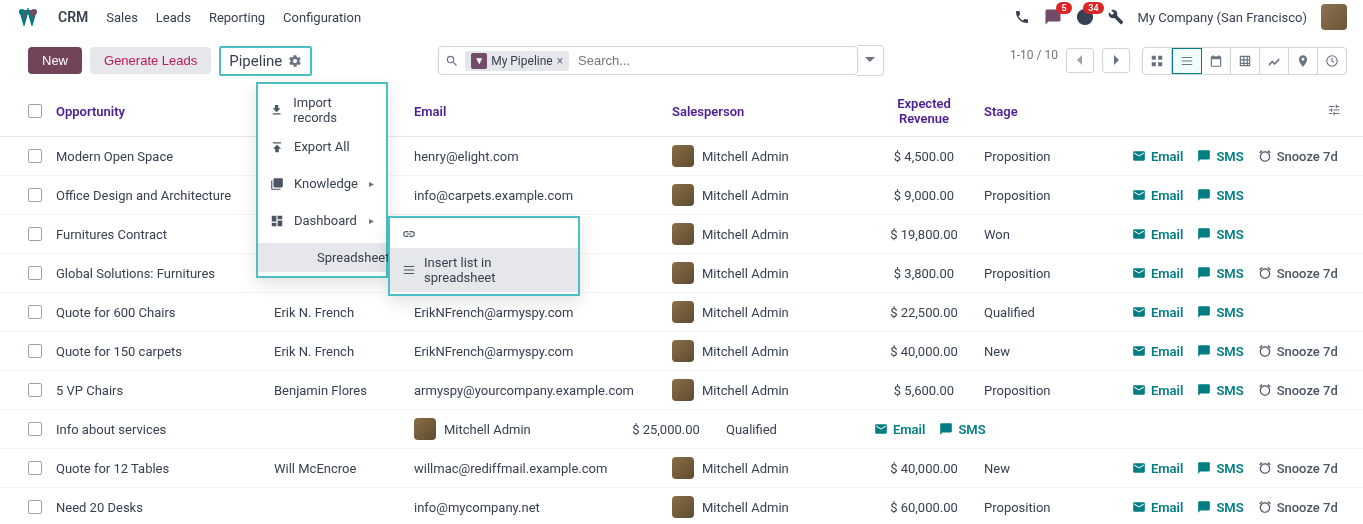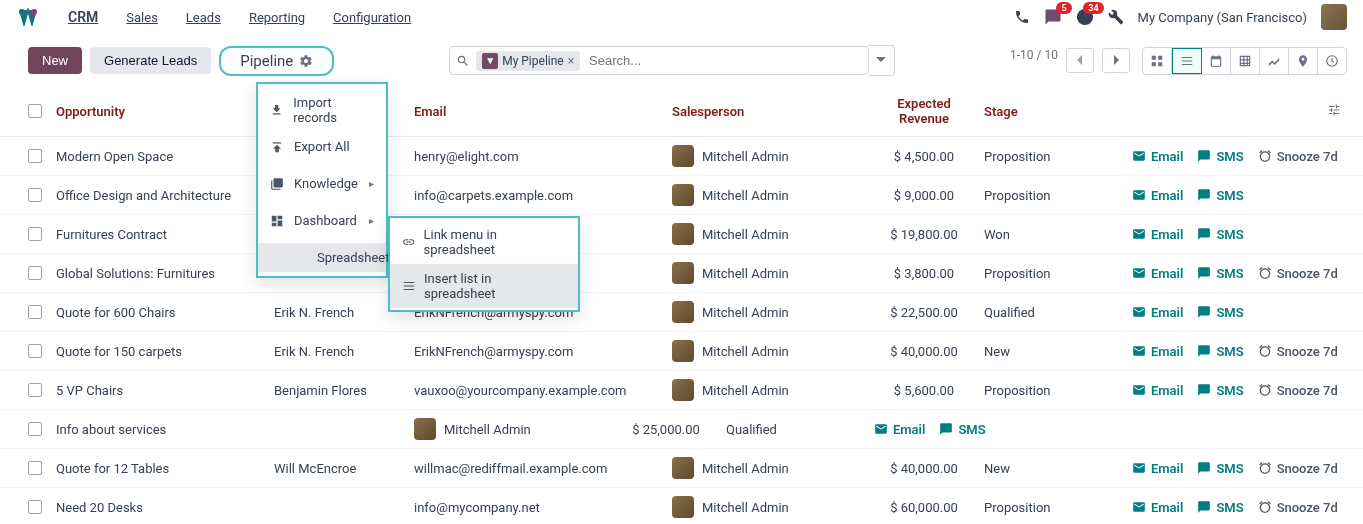--- a/index.html
+++ b/index.html
@@ -1,31 +1,31 @@
 <!DOCTYPE html>
 <html><head>
 <meta charset="utf-8">
 <style>
 * { box-sizing: border-box; margin: 0; padding: 0; }
 body { font-family: -apple-system, BlinkMacSystemFont, "Segoe UI", Roboto, sans-serif; font-size: 13px; color: #374151; background: #fff; width: 1363px; }
 .header { display: flex; align-items: center; justify-content: space-between; padding: 4px 16px; border-bottom: 1px solid transparent; }
-.header-left { display: flex; align-items: center; gap: 28px; text-decoration: underline; }
+.header-left { display: flex; align-items: center; gap: 18px; }
 .logo { width: 24px; height: 18px; }
 .app-name { font-weight: 600; font-size: 14px; color: #374151; }
 .nav-item { font-size: 13px; color: #374151; cursor: pointer; }
 .header-right { display: flex; align-items: center; gap: 14px; }
 .icon-btn { position: relative; display: flex; align-items: center; cursor: pointer; }
 .badge { position: absolute; top: -6px; right: -10px; background: #dc2626; color: #fff; font-size: 9px; padding: 1px 5px; border-radius: 8px; font-weight: 600; }
 .company { font-size: 13px; color: #374151; cursor: pointer; }
 .avatar { width: 26px; height: 26px; border-radius: 4px; background: linear-gradient(135deg,#8b7355,#6b5537); }
 .toolbar { display: flex; align-items: center; justify-content: space-between; padding: 10px 16px 10px 28px; }
 .toolbar-left { display: flex; align-items: center; gap: 8px; }
 .btn-new { background: #71445a; color: #fff; border: none; padding: 6px 14px; border-radius: 4px; font-size: 13px; font-weight: 500; cursor: pointer; }
-.btn-gen { background: #e5e7eb; color: #0f172a; border: none; padding: 6px 14px; border-radius: 4px; font-size: 13px; cursor: pointer; }
-.pipeline-box { display: flex; align-items: center; gap: 6px; border: 2px solid #4dbfc4; padding: 4px 19px; border-radius: 12px; }
+.btn-gen { background: #e5e7eb; color: #be185d; border: none; padding: 6px 14px; border-radius: 4px; font-size: 13px; cursor: pointer; }
+.pipeline-box { display: flex; align-items: center; gap: 6px; border: 2px solid #4dbfc4; padding: 4px 8px; border-radius: 2px; }
 .pipeline-text { font-size: 15px; color: #374151; }
 .gear-sm { width: 14px; height: 14px; fill: #6b7280; }
 .search-wrap { display: flex; align-items: center; border: 1px solid #d1d5db; border-radius: 4px; padding: 3px 6px; width: 420px; }
 .search-wrap svg { width: 14px; height: 14px; fill: #6b7280; flex-shrink:0; }
 .filter-chip { display: flex; align-items: center; gap: 4px; background: #e5e7eb; border-radius: 3px; padding: 2px 6px; margin: 0 6px; font-size: 12px; }
 .filter-icon { background: #714b67; color: #fff; width: 16px; height: 16px; display: flex; align-items: center; justify-content: center; border-radius: 2px; font-size: 10px; }
 .search-input { border: none; outline: none; flex: 1; font-size: 13px; padding: 3px; }
 .search-caret { border: 1px solid #d1d5db; border-left: none; border-radius: 0 4px 4px 0; padding: 7px 8px; margin-left:-1px; }
 .toolbar-right { display: flex; align-items: center; gap: 12px; }
 .pager { display: flex; gap: 8px; font-size: 12px; color: #6b7280; }
@@ -38,21 +38,21 @@
 .dropdown { position: absolute; top: 82px; left: 256px; background: #fff; border: 2px solid #4dbfc4; box-shadow: 0 6px 16px rgba(0,0,0,.12); width: 132px; padding: 4px 0; z-index: 10; }
 .dropdown-item { display: flex; align-items: center; gap: 10px; padding: 7px 12px; font-size: 13px; cursor: pointer; position: relative; }
 .dropdown-item:hover, .dropdown-item.hover { background: #e5e7eb; gap: 47px; }
 .dropdown-item svg { width: 14px; height: 14px; fill: #4b5563; }
 .dropdown-item .caret { margin-left: auto; font-size: 10px; color: #6b7280; }
 .submenu { position: absolute; top: 216px; left: 388px; background: #fff; border: 2px solid #4dbfc4; box-shadow: 0 6px 16px rgba(0,0,0,.12); width: 192px; padding: 2px 0; z-index: 11; }
 .submenu-item { display: flex; align-items: center; gap: 8px; padding: 7px 12px; font-size: 13px; cursor: pointer; }
 .submenu-item.hover { background: #e5e7eb; }
 .submenu-item svg { width: 14px; height: 14px; fill: #4b5563; }
 .table { width: 100%; }
-.thead { display: flex; align-items: center; padding: 10px 16px 10px 28px; border-bottom: 1px solid #e5e7eb; font-weight: 600; color: #7f1d1d; }
+.thead { display: flex; align-items: center; padding: 10px 16px 10px 28px; border-bottom: 1px solid #e5e7eb; font-weight: 600; color: #4c1d95; }
 .col-cb { width: 28px; }
 .col-opp { width: 218px; }
 .col-contact { width: 140px; }
 .col-email { width: 258px; }
 .col-sales { width: 200px; display:flex; align-items:center; gap:8px; }
 .col-rev { width: 104px; text-align: center; }
 .col-stage { width: 90px; padding-left: 8px; }
 .col-actions { flex: 1; display: flex; align-items: center; gap: 14px; justify-content: flex-start; padding-left: 66px; }
 .settings-col { margin-left: auto; width: 20px; }
 .row { display: flex; align-items: center; padding: 8px 16px 8px 28px; border-bottom: 1px solid #f3f4f6; font-size: 13px; min-height: 36px; }
@@ -223,21 +223,20 @@
       <span>Spreadsheet</span>
       <span class="caret">▸</span>
     </div>
 </div>
 
 <div class="submenu">
   <div class="submenu-item">
       <svg viewBox="0 0 24 24">
         <path d="M3.9 12c0-1.7 1.4-3.1 3.1-3.1h4V7H7c-2.8 0-5 2.2-5 5s2.2 5 5 5h4v-1.9H7c-1.7 0-3.1-1.4-3.1-3.1zM8 13h8v-2H8v2zm9-6h-4v1.9h4c1.7 0 3.1 1.4 3.1 3.1s-1.4 3.1-3.1 3.1h-4V17h4c2.8 0 5-2.2 5-5s-2.2-5-5-5z"></path>
       </svg>
-      <span>Link menu in spreadsheet</span>
     </div>
   <div class="submenu-item hover">
       <svg viewBox="0 0 24 24">
         <path d="M3 5h18v2H3zm0 6h18v2H3zm0 6h18v2H3z"></path>
       </svg>
       <span>Insert list in spreadsheet</span>
     </div>
 </div>
 
 <div class="table">
@@ -399,21 +398,21 @@
               <path d="M7.88 3.39L6.6 1.86 2 5.71l1.29 1.53 4.59-3.85zM22 5.72l-4.6-3.86-1.29 1.53 4.6 3.86L22 5.72zM12 4c-4.97 0-9 4.03-9 9s4.02 9 9 9c4.97 0 9-4.03 9-9s-4.03-9-9-9zm0 16c-3.87 0-7-3.13-7-7s3.13-7 7-7 7 3.13 7 7-3.13 7-7 7z"></path>
             </svg>Snooze 7d</span>
     </div>
       </div>
       <div class="row">
     <div class="col-cb">
           <div class="cb"></div>
         </div>
     <div class="col-opp">5 VP Chairs</div>
     <div class="col-contact">Benjamin Flores</div>
-    <div class="col-email">vauxoo@yourcompany.example.com</div>
+    <div class="col-email">armyspy@yourcompany.example.com</div>
     <div class="col-sales">
           <div class="sp-avatar"></div>
           <span>Mitchell Admin</span>
         </div>
     <div class="col-rev">$ 5,600.00</div>
     <div class="col-stage">Proposition</div>
     <div class="col-actions">
       <span class="action-link"><svg viewBox="0 0 24 24">
               <path d="M20 4H4c-1.1 0-2 .9-2 2v12c0 1.1.9 2 2 2h16c1.1 0 2-.9 2-2V6c0-1.1-.9-2-2-2zm0 4l-8 5-8-5V6l8 5 8-5v2z"></path>
             </svg>Email</span>

